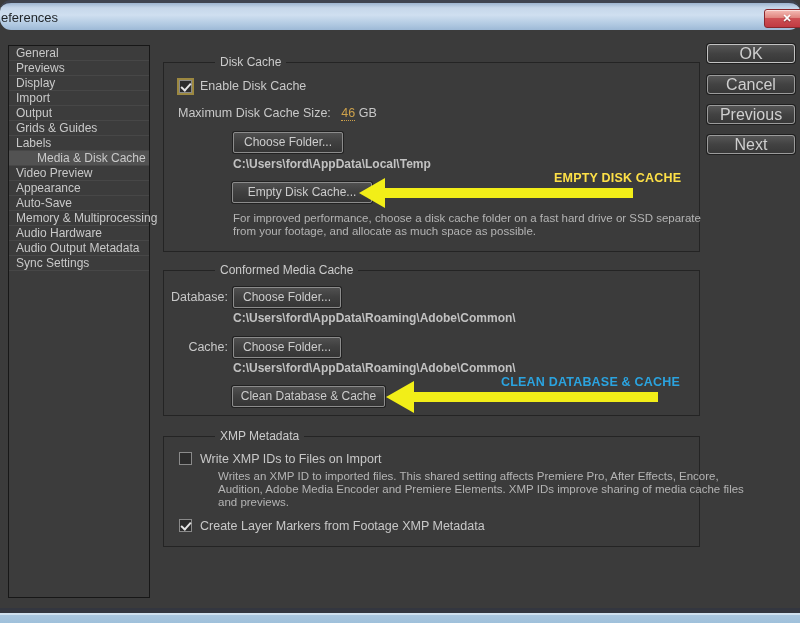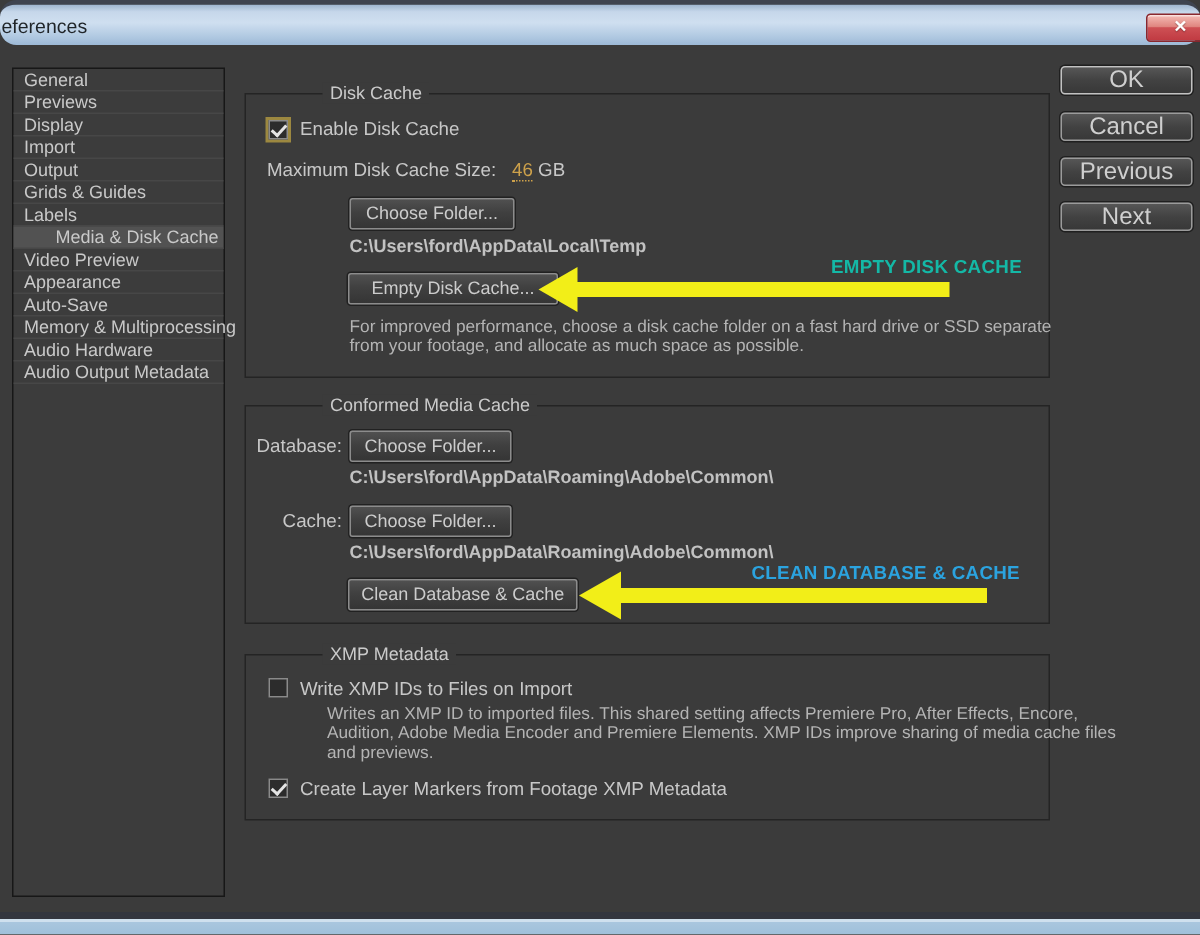--- a/index.html
+++ b/index.html
@@ -108,20 +108,21 @@
     <div class="sidebar-item">Output</div>
     <div class="sidebar-item">Grids &amp; Guides</div>
     <div class="sidebar-item">Labels</div>
     <div class="sidebar-item selected">Media &amp; Disk Cache</div>
     <div class="sidebar-item">Video Preview</div>
     <div class="sidebar-item">Appearance</div>
     <div class="sidebar-item">Auto-Save</div>
     <div class="sidebar-item">Memory &amp; Multiprocessing</div>
     <div class="sidebar-item">Audio Hardware</div>
     <div class="sidebar-item">Audio Output Metadata</div>
+    <div class="sidebar-item">Sync Settings</div>
   </div>
 
   <div class="action-btn default" style="top:44px;">OK</div>
   <div class="action-btn" style="top:75px;">Cancel</div>
   <div class="action-btn" style="top:105px;">Previous</div>
   <div class="action-btn" style="top:135px;">Next</div>
 
   <div class="group" id="group-disk">
     <span class="group-title">Disk Cache</span>
   </div>
@@ -157,21 +158,21 @@
   <span class="cb" style="left:179px;top:452px;"></span>
   <span class="lbl" style="left:200px;top:452px;">Write XMP IDs to Files on Import</span>
   <div class="help" style="left:218px;top:470px;">
     <div>Writes an XMP ID to imported files. This shared setting affects Premiere Pro, After Effects, Encore,</div>
     <div>Audition, Adobe Media Encoder and Premiere Elements. XMP IDs improve sharing of media cache files</div>
     <div>and previews.</div>
   </div>
   <span class="cb checked" style="left:179px;top:519px;"></span>
   <span class="lbl" style="left:200px;top:519px;">Create Layer Markers from Footage XMP Metadata</span>
 
-  <span class="ann" style="left: 517px; top: 171px; color: #14b8a6; padding-left: 37px;">EMPTY DISK CACHE</span>
+  <span class="ann" style="left: 517px; top: 171px; color: #fde047; padding-left: 37px;">EMPTY DISK CACHE</span>
   <div class="arrow-body" style="left: 383px; top: 188px; width: 250px; background: rgb(242, 238, 24);"></div>
   <div class="arrow-head" style="left: 359px; top: 178px; border-top: 15px solid transparent; border-bottom: 15px solid transparent; border-right: 26px solid rgb(242, 238, 24);"></div>
 
   <span class="ann" style="left: 501px; top: 375px; color: rgb(43, 163, 223);">CLEAN DATABASE &amp; CACHE</span>
   <div class="arrow-body" style="left: 413px; top: 392px; width: 245px; background: rgb(242, 238, 24);"></div>
   <div class="arrow-head" style="left: 386px; top: 381px; border-top: 16px solid transparent; border-bottom: 16px solid transparent; border-right: 28px solid rgb(242, 238, 24);"></div>
 
   <div class="bottom-frame"></div>
 </div>
 

